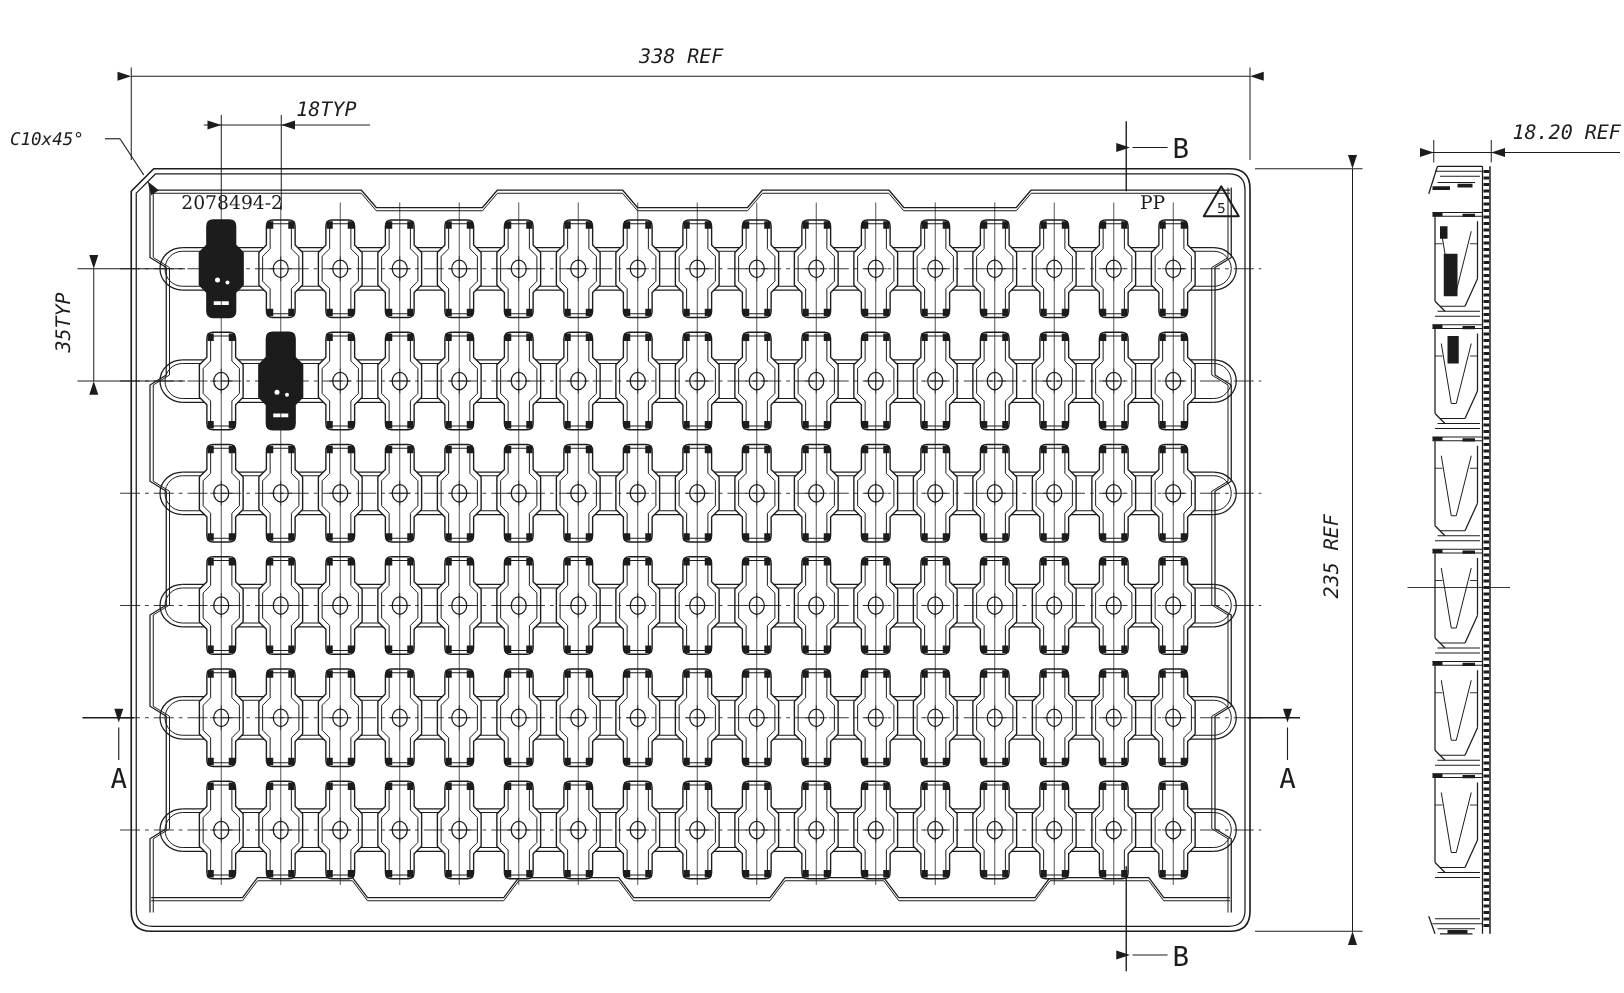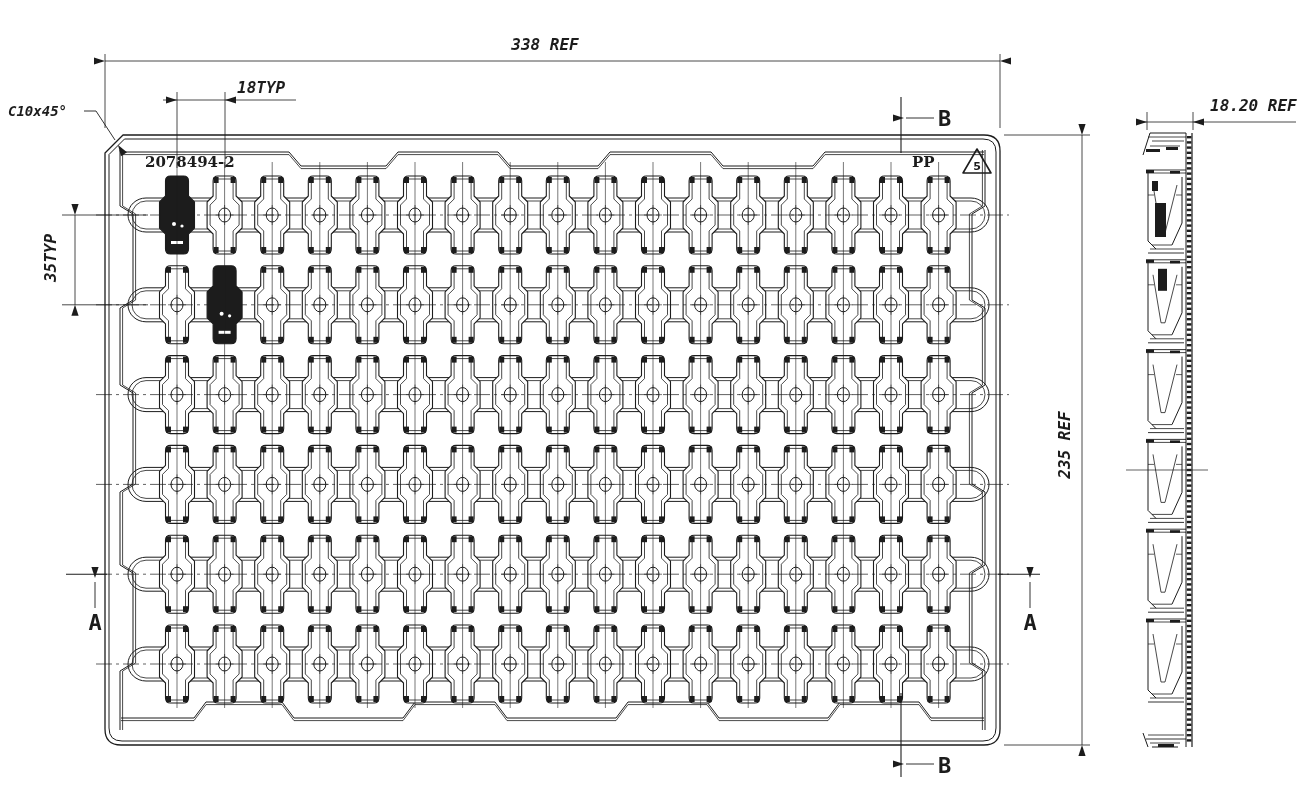--- a/index.html
+++ b/index.html
@@ -1,17 +1,17 @@
 <!DOCTYPE html>
 <html><head>
 <meta charset="utf-8">
 <style>
   html,body{margin:0;padding:0;background:#ffffff;}
   .page{position:relative;width:1299px;height:794px;background:#ffffff;overflow:hidden;
-        font-family:"DejaVu Sans Mono", monospace;font-weight:bold;}
+        font-family:"DejaVu Sans Mono", monospace;}
   svg{display:block;}
   .dim-text{font-family:"DejaVu Sans Mono", monospace;font-style:italic;font-size:16px;fill:#1c1c1c;}
   .dim-text-sm{font-family:"DejaVu Sans Mono", monospace;font-style:italic;font-size:14px;fill:#1c1c1c;}
   .mark-text{font-family:"DejaVu Serif", serif;font-size:15px;fill:#1c1c1c;}
   .sec-text{font-family:"DejaVu Sans Mono", monospace;font-size:22px;fill:#1c1c1c;}
   .resin-text{font-family:"DejaVu Sans", sans-serif;font-size:11px;fill:#1c1c1c;}
 </style>
 </head>
 <body>
 

